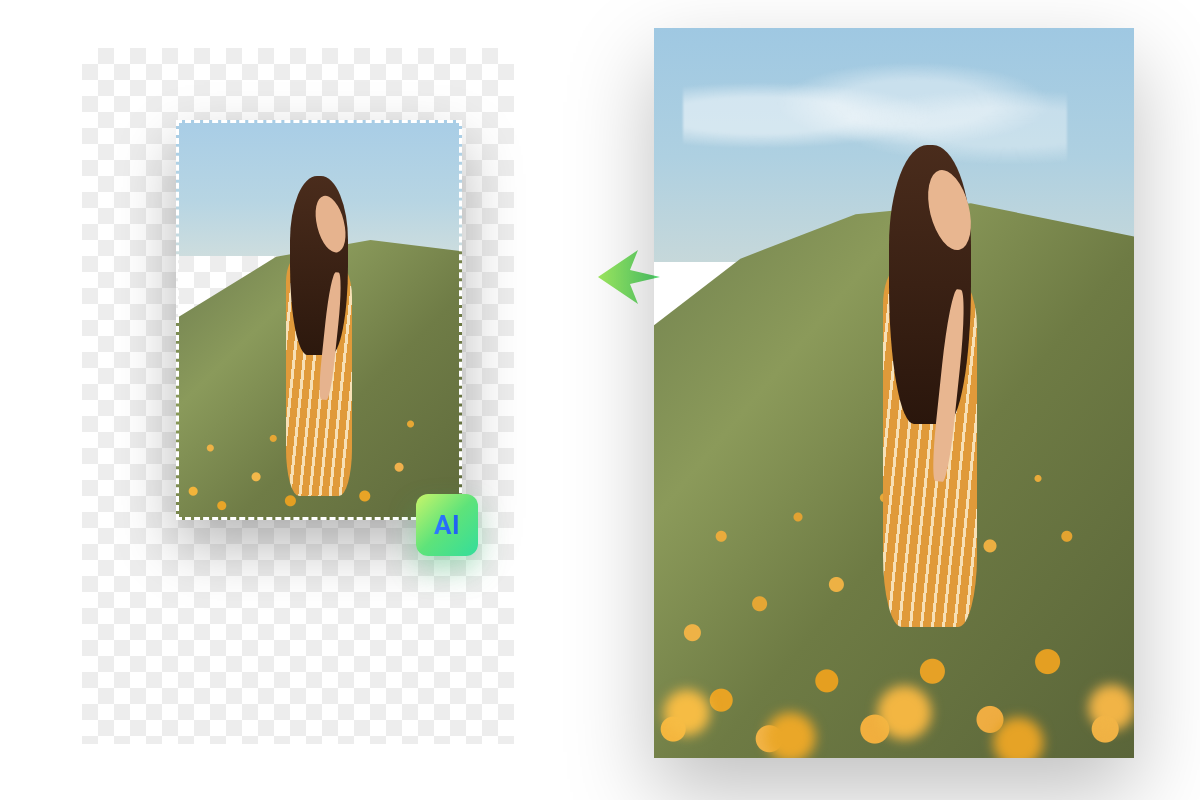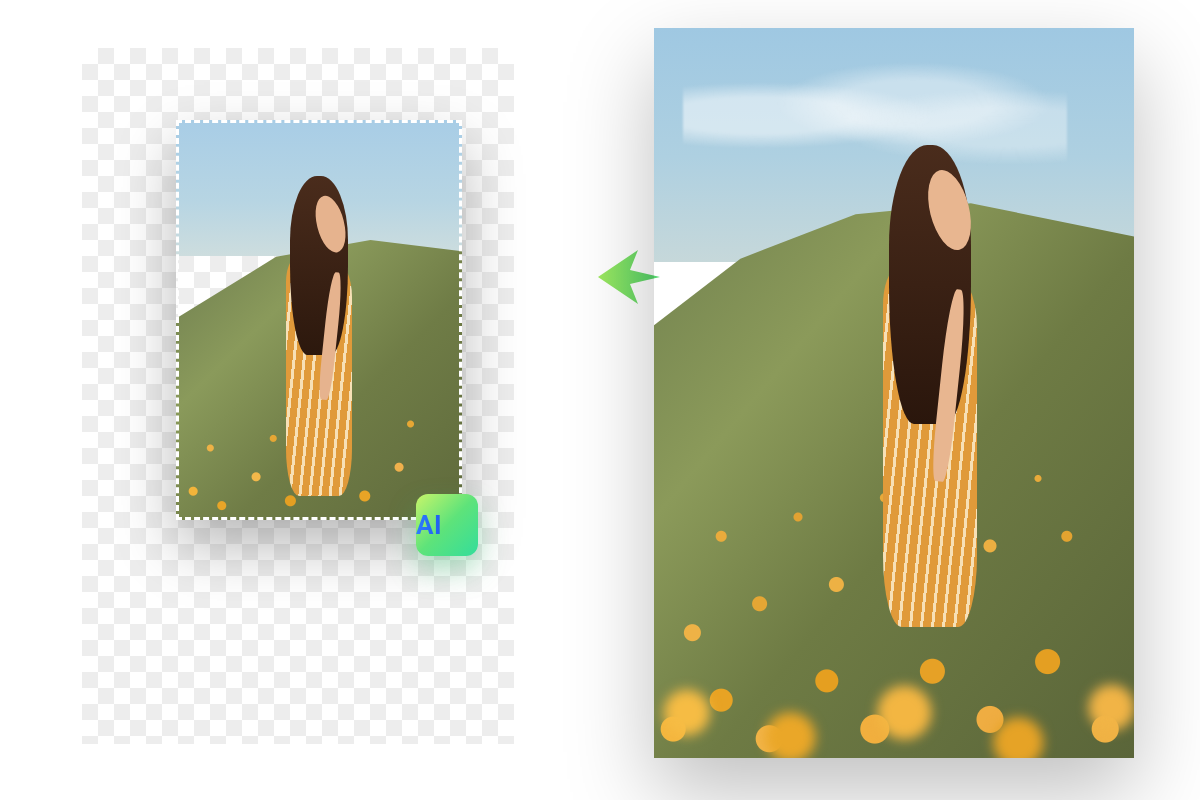--- a/index.html
+++ b/index.html
@@ -107,21 +107,21 @@
 
   
   .ai-badge {
     position:absolute;
     left: 416px;
     top: 494px;
     width: 62px; height: 62px;
     border-radius: 12px;
     background: linear-gradient(135deg,#c8f56a 0%, #5ee37a 50%, #34dd9b 100%);
     box-shadow: 0 14px 28px rgba(64,200,120,.35);
-    display:flex; align-items:center; justify-content:flex-start;
+    display:flex; align-items:center; justify-content:center;
   }
   .ai-badge span {
     font-weight:700;
     font-size: 26px;
     letter-spacing: .5px;
     background: linear-gradient(90deg,#2f7cff,#1f5ef0);
     -webkit-background-clip:text;
     background-clip:text;
     color: transparent;
   }

